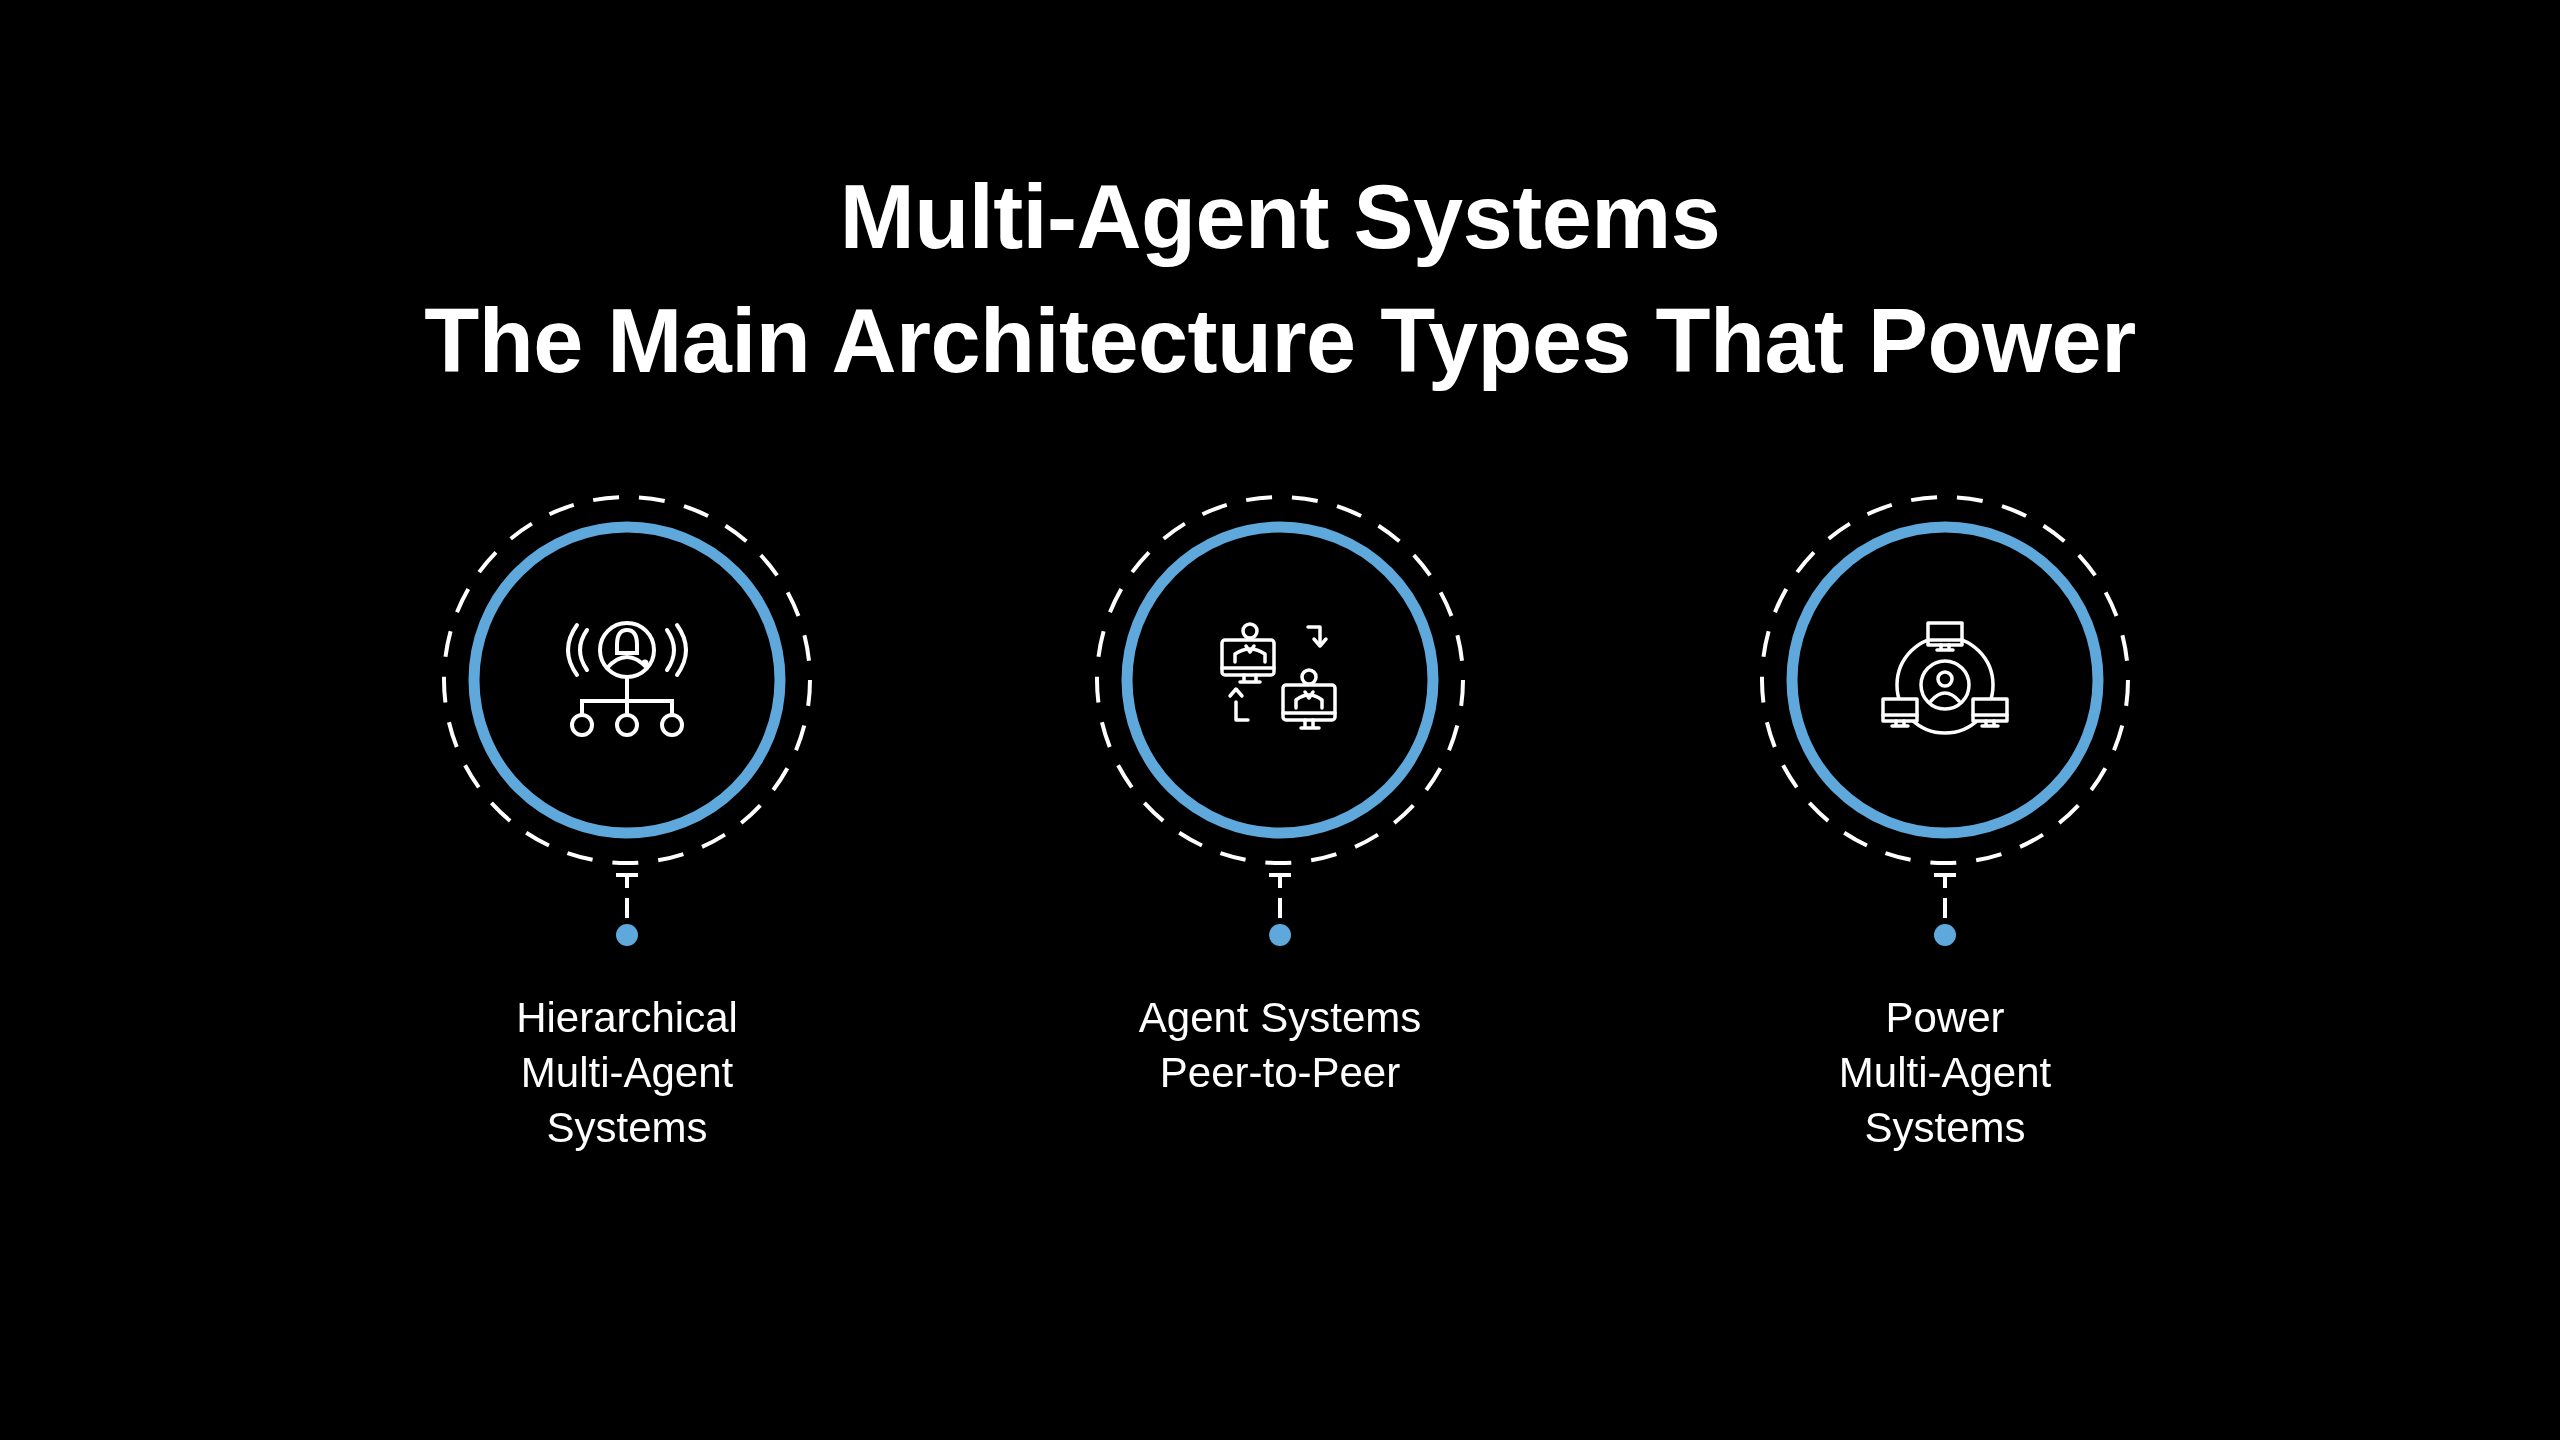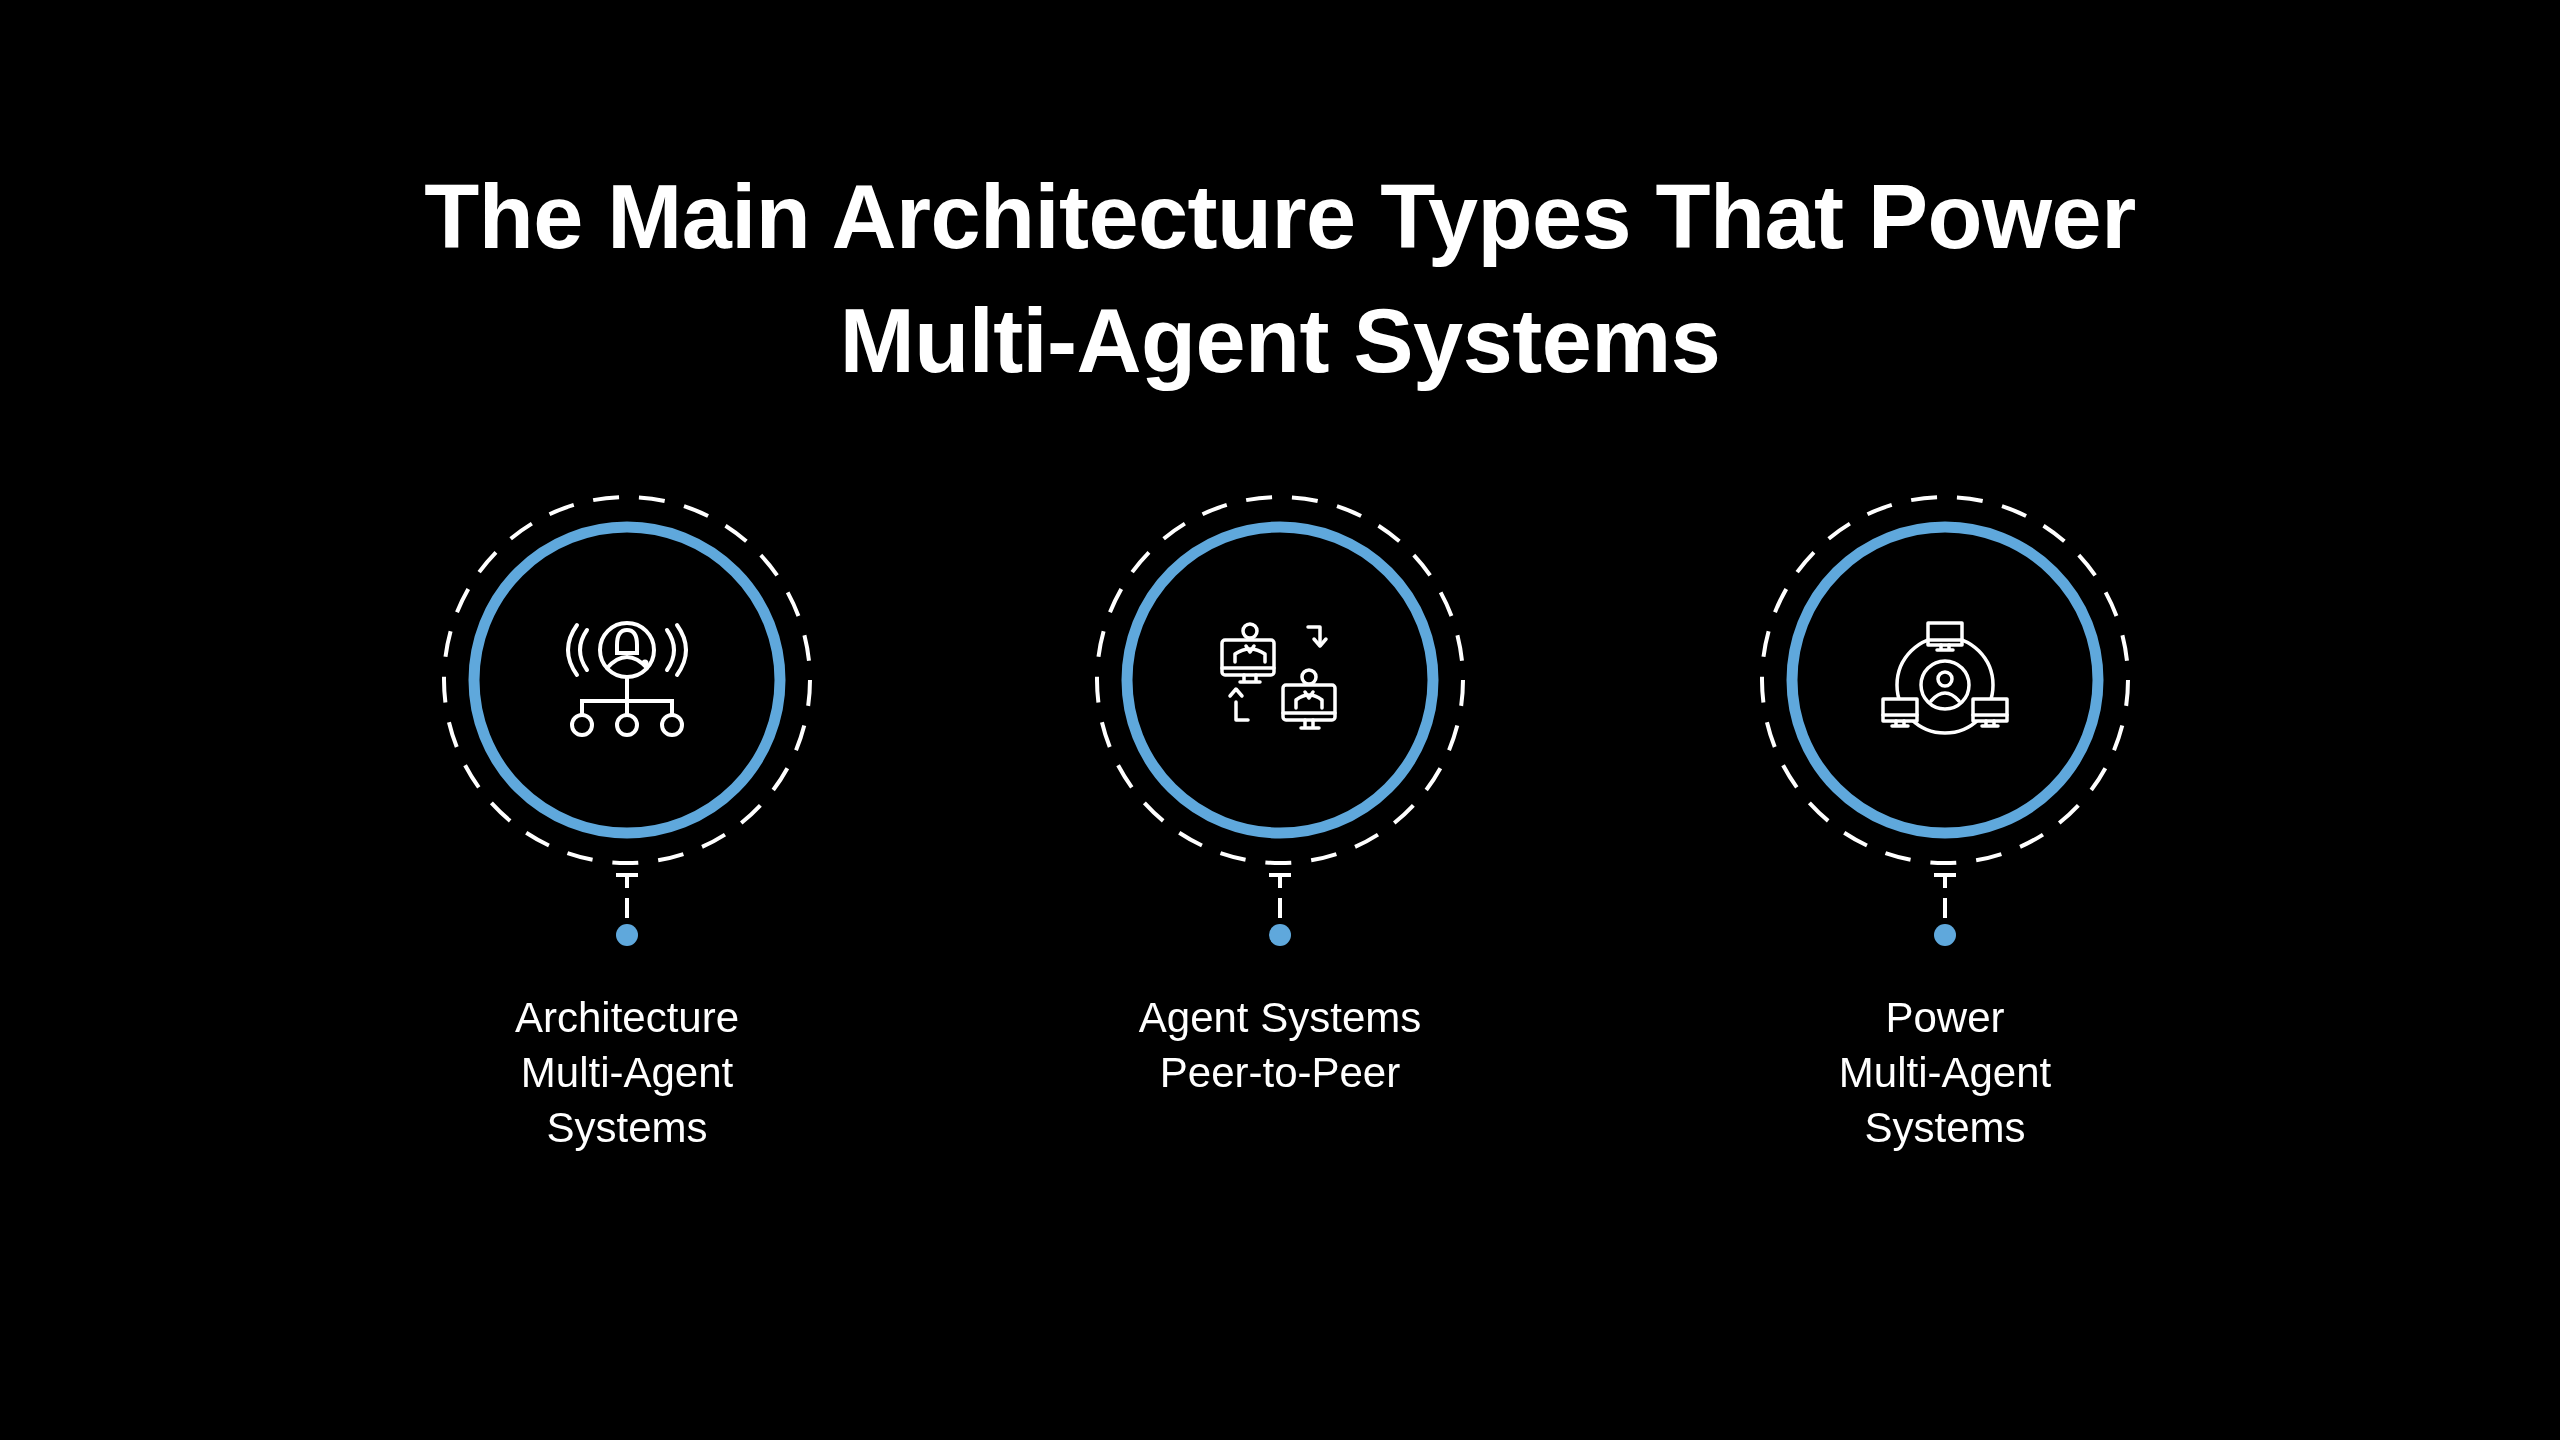--- a/index.html
+++ b/index.html
@@ -11,22 +11,22 @@
     .node { position:absolute; top:490px; width:400px; height:700px; }
     .node svg.ring { position:absolute; left:0; top:0; }
     .label { position:absolute; left:0; top:500px; width:400px; text-align:center;
              font-size:42px; line-height:55px; font-weight:400; }
     .label span { display:block; }
   </style>
 </head>
 <body>
 
 <h1 class="title">
+  <span>Multi-Agent Systems</span>
   <span>The Main Architecture Types That Power</span>
-  <span>Multi-Agent Systems</span>
 </h1>
 
 <div class="node" style="left:427px;">
   <svg class="ring" width="400" height="460" viewBox="0 0 400 460">
     <circle cx="200" cy="190" r="183" fill="none" stroke="#fff" stroke-width="4" stroke-dasharray="26 20"></circle>
     <circle cx="200" cy="190" r="153" fill="none" stroke="#5fa8dc" stroke-width="11"></circle>
     <line x1="189" y1="385" x2="211" y2="385" stroke="#fff" stroke-width="4"></line>
     <line x1="200" y1="385" x2="200" y2="398" stroke="#fff" stroke-width="4"></line>
     <line x1="200" y1="408" x2="200" y2="428" stroke="#fff" stroke-width="4"></line>
     <circle cx="200" cy="445" r="11" fill="#5fa8dc"></circle>
@@ -41,21 +41,21 @@
       <path d="M40 -50 q14 20 0 40"></path>
       <path d="M50 -55 q18 25 0 50"></path>
       <line x1="0" y1="-3" x2="0" y2="35"></line>
       <path d="M-45 35 v-14 h90 v14"></path>
       <circle cx="-45" cy="45" r="10"></circle>
       <circle cx="0" cy="45" r="10"></circle>
       <circle cx="45" cy="45" r="10"></circle>
     </g>
   </svg>
   <div class="label">
-    <span>Architecture</span>
+    <span>Hierarchical</span>
     <span>Multi-Agent</span>
     <span>Systems</span>
   </div>
 </div>
 
 <div class="node" style="left:1080px;">
   <svg class="ring" width="400" height="460" viewBox="0 0 400 460">
     <circle cx="200" cy="190" r="183" fill="none" stroke="#fff" stroke-width="4" stroke-dasharray="26 20"></circle>
     <circle cx="200" cy="190" r="153" fill="none" stroke="#5fa8dc" stroke-width="11"></circle>
     <line x1="189" y1="385" x2="211" y2="385" stroke="#fff" stroke-width="4"></line>

